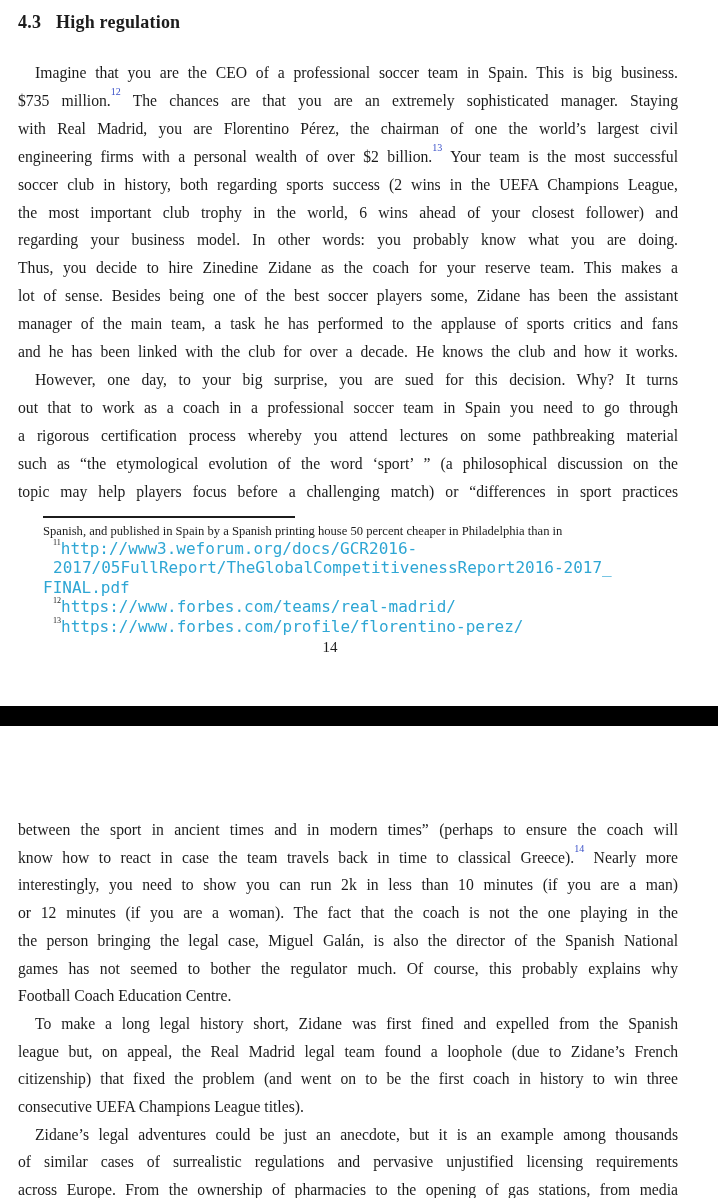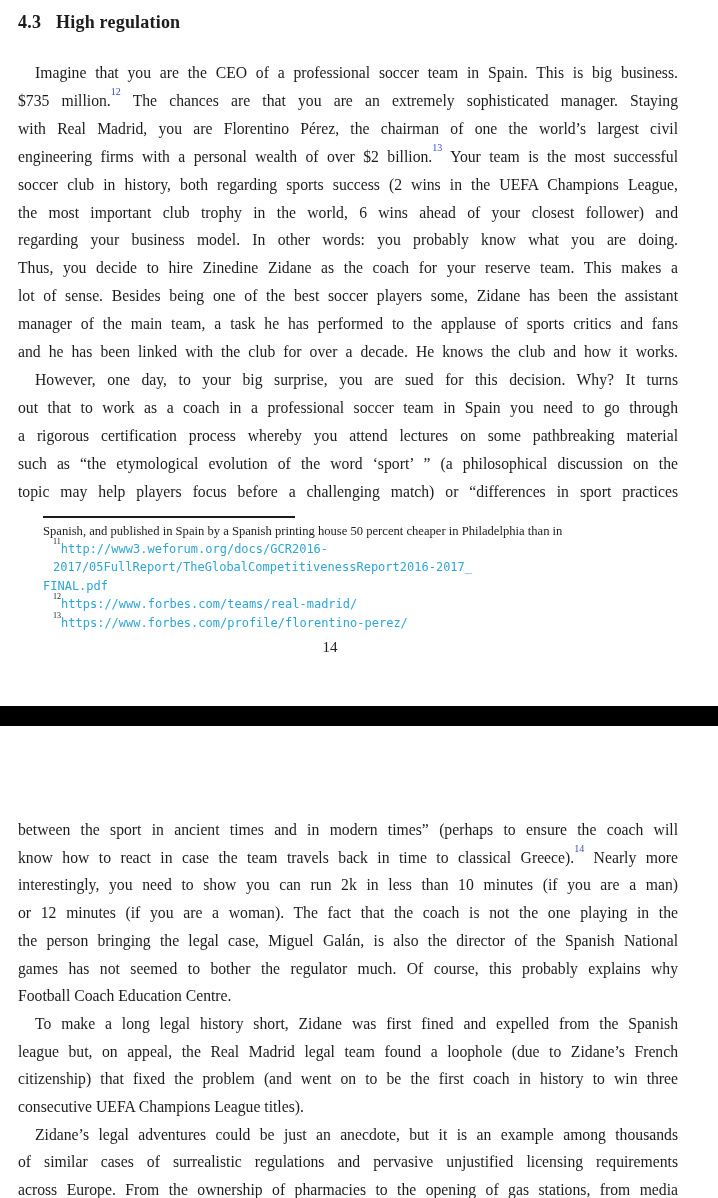--- a/index.html
+++ b/index.html
@@ -19,21 +19,21 @@
   .line.lastfree{text-align-last:left;}
   .line.indent{text-indent:17px;}
   sup{font-size:64%;line-height:0;position:relative;top:-0.45em;font-family:Liberation Serif, serif;}
   sup.ref-body{color:#3a50c8;}
   sup.ref-fn{color:#1c1c1c;}
   
   #footnotes{top:516px;left:18px;width:660px;font-size:12.6px;line-height:18.4px;margin-left:25px;}
   .fn-rule{width:252px;height:1.5px;background:#1c1c1c;margin:0 0 4px 0;}
   .fn-line{text-align:left;}
   .fn-first{padding-left:10px;}
-  .url{font-family:"DejaVu Sans Mono","Liberation Mono",monospace;font-size:12px;color:#2ea6d4;}
+  .url{font-family:"DejaVu Sans Mono","Liberation Mono",monospace;font-size:16px;color:#2ea6d4;}
   
   #page-number{top:639px;left:0;width:660px;text-align:center;font-size:15px;}
   
   #divider-bar{top:706px;left:0;width:718px;height:20px;background:#000000;}
 </style>
 </head>
 <body>
 
 <div class="abs" id="heading">
   <span>4.3</span><span class="htitle">High regulation</span>

